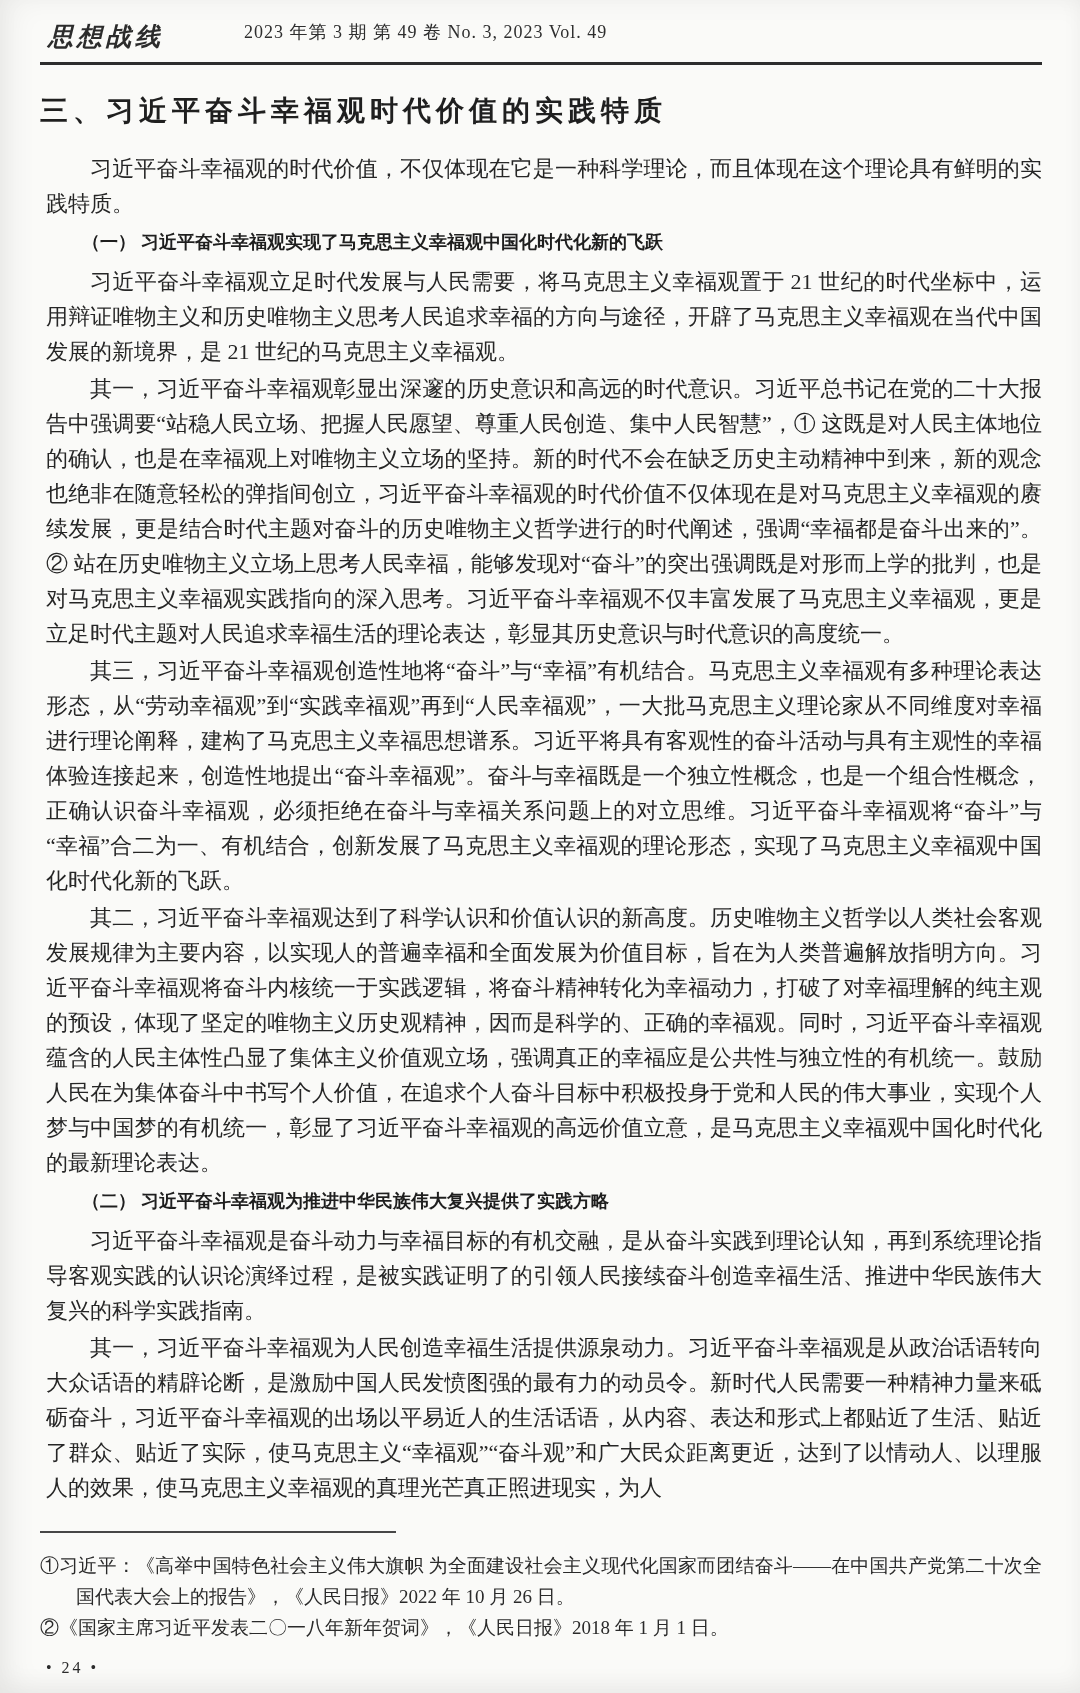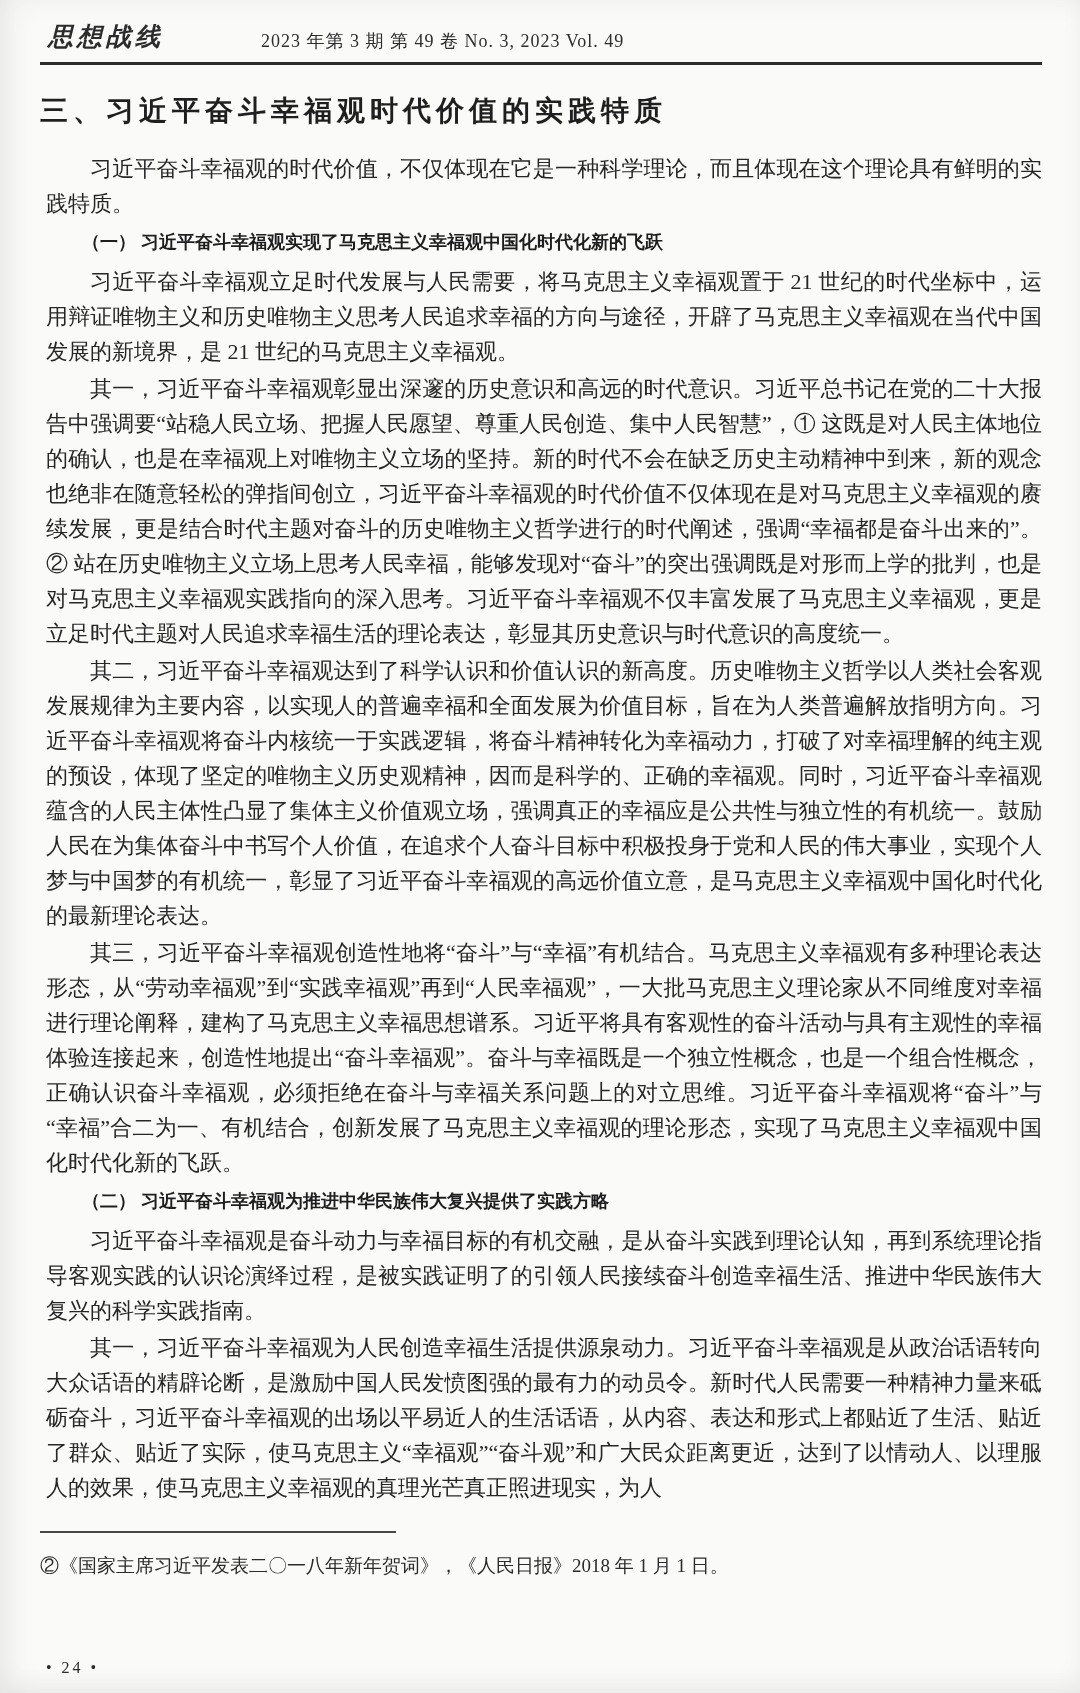--- a/index.html
+++ b/index.html
@@ -11,23 +11,22 @@
     margin: 0 auto;
     background: #fafaf8;
     color: #242424;
     font-family: "Liberation Serif", "DejaVu Serif", serif;
     padding: 14px 38px 0 40px;
     box-shadow: inset 12px 0 28px rgba(0,0,0,0.05), inset 0 -10px 22px rgba(0,0,0,0.04);
     overflow: hidden;
   }
   .page-header {
     display: flex;
-    align-items: flex-end;
+    align-items: flex-start;
     padding: 6px 4px 6px 8px;
-    gap: 17px;
   }
   .journal-name {
     font-size: 25px;
     font-weight: bold;
     font-style: italic;
     letter-spacing: 4px;
     color: #2c2c2c;
   }
   .issue-info {
     margin-left: 80px;
@@ -105,27 +104,28 @@
   </header>
   <div class="header-rule"></div>
 
   <h1 class="article-title">三、习近平奋斗幸福观时代价值的实践特质</h1>
 
   <div class="body-text">
     <p class="para">习近平奋斗幸福观的时代价值，不仅体现在它是一种科学理论，而且体现在这个理论具有鲜明的实践特质。</p>
     <h2 class="sub-heading">（一） 习近平奋斗幸福观实现了马克思主义幸福观中国化时代化新的飞跃</h2>
     <p class="para">习近平奋斗幸福观立足时代发展与人民需要，将马克思主义幸福观置于 21 世纪的时代坐标中，运用辩证唯物主义和历史唯物主义思考人民追求幸福的方向与途径，开辟了马克思主义幸福观在当代中国发展的新境界，是 21 世纪的马克思主义幸福观。</p>
     <p class="para">其一，习近平奋斗幸福观彰显出深邃的历史意识和高远的时代意识。习近平总书记在党的二十大报告中强调要“站稳人民立场、把握人民愿望、尊重人民创造、集中人民智慧”，① 这既是对人民主体地位的确认，也是在幸福观上对唯物主义立场的坚持。新的时代不会在缺乏历史主动精神中到来，新的观念也绝非在随意轻松的弹指间创立，习近平奋斗幸福观的时代价值不仅体现在是对马克思主义幸福观的赓续发展，更是结合时代主题对奋斗的历史唯物主义哲学进行的时代阐述，强调“幸福都是奋斗出来的”。② 站在历史唯物主义立场上思考人民幸福，能够发现对“奋斗”的突出强调既是对形而上学的批判，也是对马克思主义幸福观实践指向的深入思考。习近平奋斗幸福观不仅丰富发展了马克思主义幸福观，更是立足时代主题对人民追求幸福生活的理论表达，彰显其历史意识与时代意识的高度统一。</p>
+    <p class="para">其三，习近平奋斗幸福观创造性地将“奋斗”与“幸福”有机结合。马克思主义幸福观有多种理论表达形态，从“劳动幸福观”到“实践幸福观”再到“人民幸福观”，一大批马克思主义理论家从不同维度对幸福进行理论阐释，建构了马克思主义幸福思想谱系。习近平将具有客观性的奋斗活动与具有主观性的幸福体验连接起来，创造性地提出“奋斗幸福观”。奋斗与幸福既是一个独立性概念，也是一个组合性概念，正确认识奋斗幸福观，必须拒绝在奋斗与幸福关系问题上的对立思维。习近平奋斗幸福观将“奋斗”与“幸福”合二为一、有机结合，创新发展了马克思主义幸福观的理论形态，实现了马克思主义幸福观中国化时代化新的飞跃。</p>
     <p class="para">其二，习近平奋斗幸福观达到了科学认识和价值认识的新高度。历史唯物主义哲学以人类社会客观发展规律为主要内容，以实现人的普遍幸福和全面发展为价值目标，旨在为人类普遍解放指明方向。习近平奋斗幸福观将奋斗内核统一于实践逻辑，将奋斗精神转化为幸福动力，打破了对幸福理解的纯主观的预设，体现了坚定的唯物主义历史观精神，因而是科学的、正确的幸福观。同时，习近平奋斗幸福观蕴含的人民主体性凸显了集体主义价值观立场，强调真正的幸福应是公共性与独立性的有机统一。鼓励人民在为集体奋斗中书写个人价值，在追求个人奋斗目标中积极投身于党和人民的伟大事业，实现个人梦与中国梦的有机统一，彰显了习近平奋斗幸福观的高远价值立意，是马克思主义幸福观中国化时代化的最新理论表达。</p>
-    <p class="para">其三，习近平奋斗幸福观创造性地将“奋斗”与“幸福”有机结合。马克思主义幸福观有多种理论表达形态，从“劳动幸福观”到“实践幸福观”再到“人民幸福观”，一大批马克思主义理论家从不同维度对幸福进行理论阐释，建构了马克思主义幸福思想谱系。习近平将具有客观性的奋斗活动与具有主观性的幸福体验连接起来，创造性地提出“奋斗幸福观”。奋斗与幸福既是一个独立性概念，也是一个组合性概念，正确认识奋斗幸福观，必须拒绝在奋斗与幸福关系问题上的对立思维。习近平奋斗幸福观将“奋斗”与“幸福”合二为一、有机结合，创新发展了马克思主义幸福观的理论形态，实现了马克思主义幸福观中国化时代化新的飞跃。</p>
     <h2 class="sub-heading">（二） 习近平奋斗幸福观为推进中华民族伟大复兴提供了实践方略</h2>
     <p class="para">习近平奋斗幸福观是奋斗动力与幸福目标的有机交融，是从奋斗实践到理论认知，再到系统理论指导客观实践的认识论演绎过程，是被实践证明了的引领人民接续奋斗创造幸福生活、推进中华民族伟大复兴的科学实践指南。</p>
     <p class="para">其一，习近平奋斗幸福观为人民创造幸福生活提供源泉动力。习近平奋斗幸福观是从政治话语转向大众话语的精辟论断，是激励中国人民发愤图强的最有力的动员令。新时代人民需要一种精神力量来砥砺奋斗，习近平奋斗幸福观的出场以平易近人的生活话语，从内容、表达和形式上都贴近了生活、贴近了群众、贴近了实际，使马克思主义“幸福观”“奋斗观”和广大民众距离更近，达到了以情动人、以理服人的效果，使马克思主义幸福观的真理光芒真正照进现实，为人</p>
   </div>
 
   <div class="footnote-rule"></div>
   <div class="footnotes">
+    <p class="fn fn-hang">①习近平：《高举中国特色社会主义伟大旗帜 为全面建设社会主义现代化国家而团结奋斗——在中国共产党第二十次全国代表大会上的报告》，《人民日报》2022 年 10 月 26 日。</p>
     <p class="fn fn-hang">②《国家主席习近平发表二〇一八年新年贺词》，《人民日报》2018 年 1 月 1 日。</p>
   </div>
 
   <div class="page-number">• 24 •</div>
 
 </div>
 
 </body></html>

